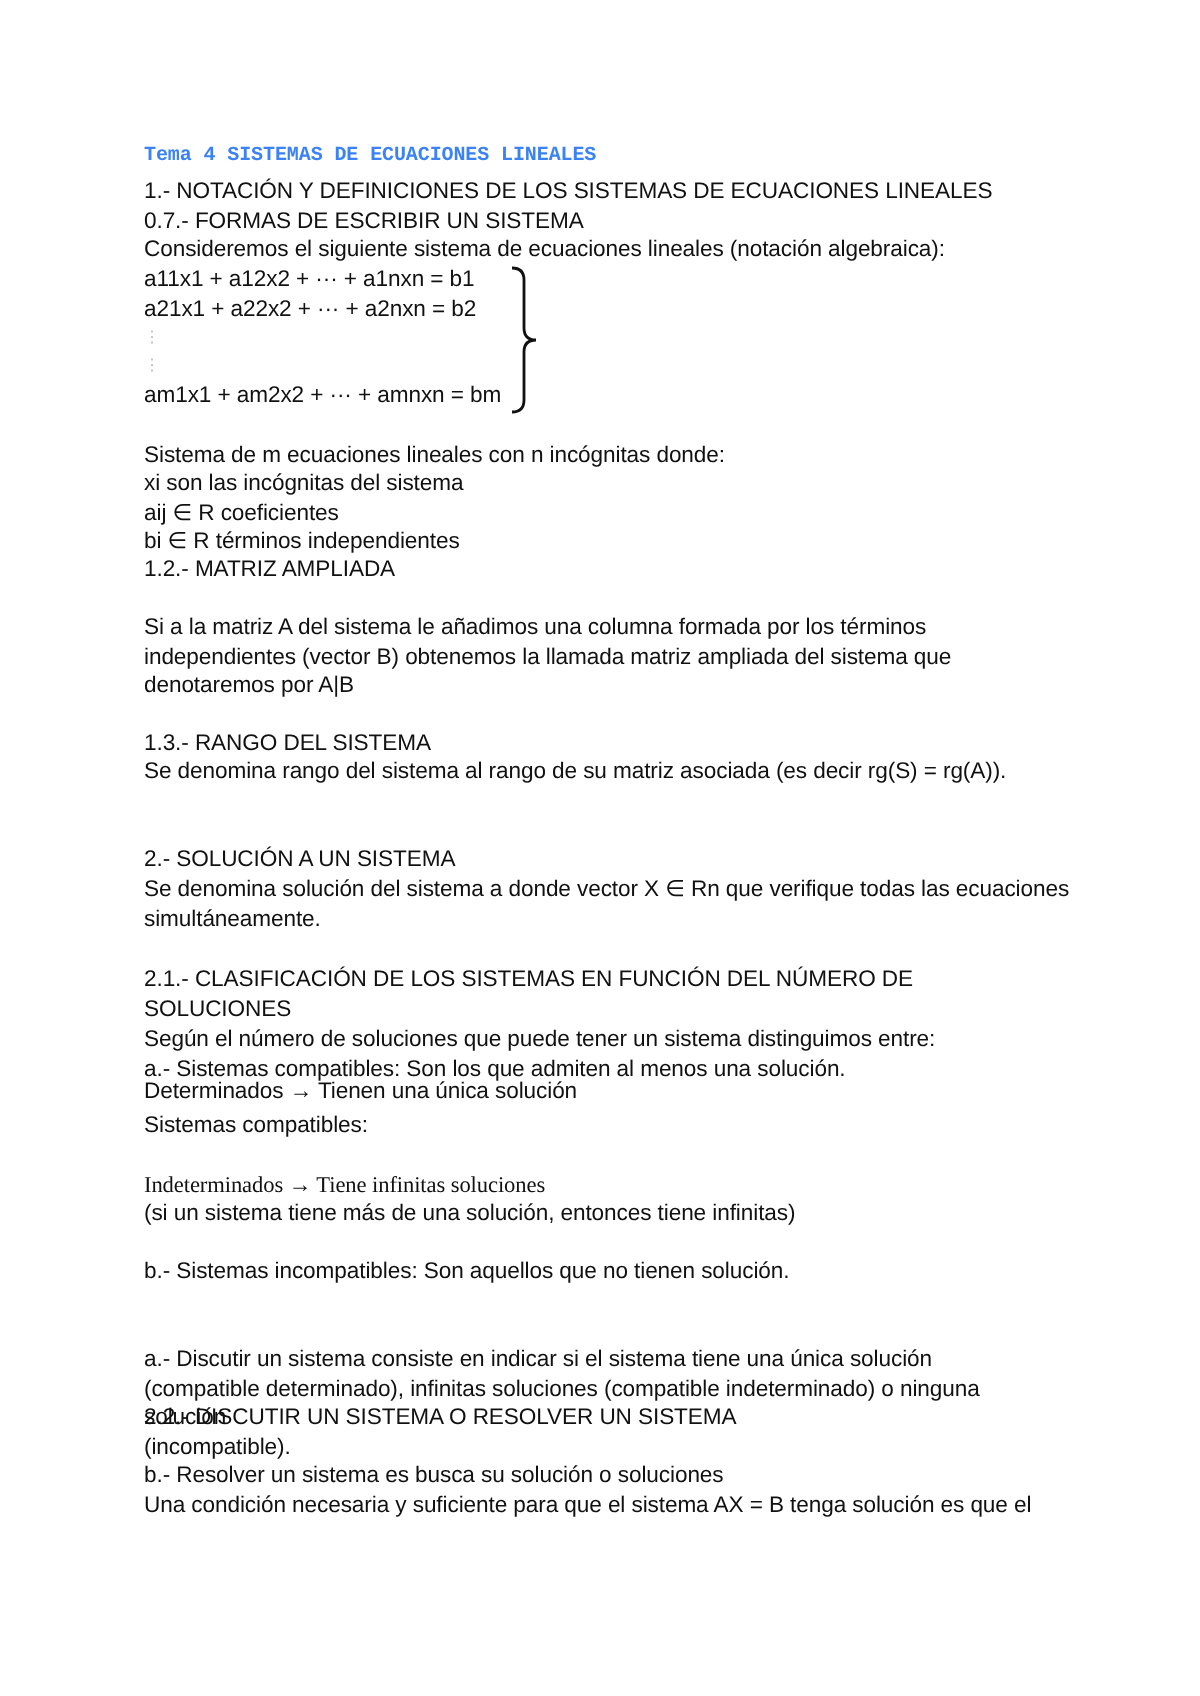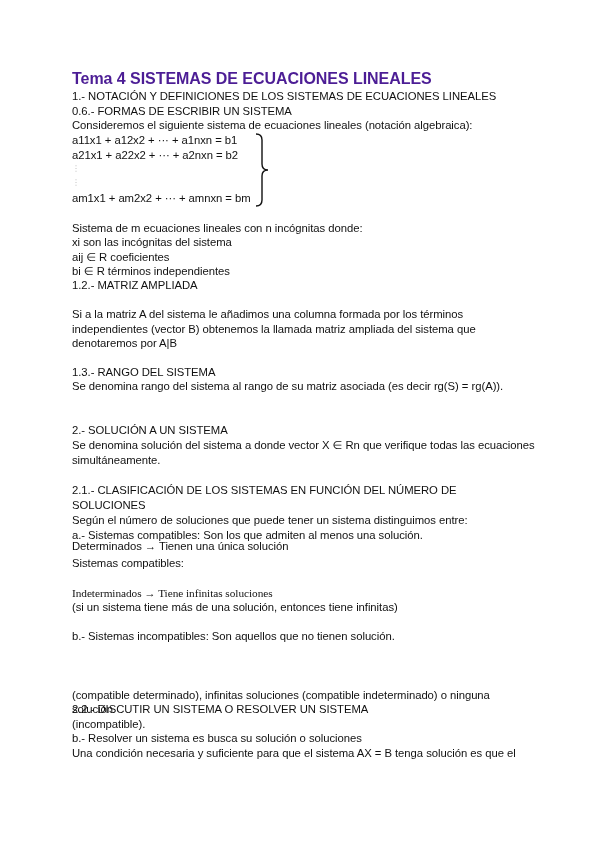--- a/index.html
+++ b/index.html
@@ -4,35 +4,35 @@
 <style>
   html, body { margin: 0; padding: 0; background: #ffffff; }
   body { width: 600px; height: 848px; position: relative; overflow: hidden; }
   .page { position: absolute; left: 0; top: 0; width: 600px; height: 848px; background: #fff; }
   .line {
     position: absolute; left: 72px;
     font-family: "Liberation Sans", sans-serif;
     font-size: 11.3px; color: #111; white-space: nowrap;
     line-height: 14px; letter-spacing: -0.05px;
   }
-  .title { font-weight: bold; font-size: 16px; line-height: 18px; color: #4c1d95; }
+  .title { font-weight: bold; font-size: 10px; line-height: 18px; color: #3b82f6; font-family: Liberation Mono, monospace; }
   .dots { color: #bbb; font-size: 8px; }
   .brace {
     position: absolute; left: 254px; top: 132px; width: 16px; height: 76px;
   }
 </style>
 </head>
 <body>
 
 <div class="page">
 
   <div class="line title" style="top:70px;">Tema 4 SISTEMAS DE ECUACIONES LINEALES</div>
 
   <div class="line" style="top:89px;">1.- NOTACIÓN Y DEFINICIONES DE LOS SISTEMAS DE ECUACIONES LINEALES</div>
-  <div class="line" style="top:104px;">0.6.- FORMAS DE ESCRIBIR UN SISTEMA</div>
+  <div class="line" style="top:104px;">0.7.- FORMAS DE ESCRIBIR UN SISTEMA</div>
   <div class="line" style="top:118px;">Consideremos el siguiente sistema de ecuaciones lineales (notación algebraica):</div>
 
   <div class="line" style="top:133px;">a11x1 + a12x2 + ··· + a1nxn = b1</div>
   <div class="line" style="top:148px;">a21x1 + a22x2 + ··· + a2nxn = b2</div>
   <div class="line dots" style="top:162px;">⋮</div>
   <div class="line dots" style="top:176px;">⋮</div>
   <div class="line" style="top:191px;">am1x1 + am2x2 + ··· + amnxn = bm</div>
 
   <svg class="brace" viewBox="0 0 16 76">
     <path d="M2 2 Q8 2 8 8 L8 32 Q8 38 14 38 Q8 38 8 44 L8 68 Q8 74 2 74" fill="none" stroke="#111" stroke-width="1.4"></path>
@@ -61,19 +61,20 @@
   <div class="line" style="top:528px;">a.- Sistemas compatibles: Son los que admiten al menos una solución.</div>
 
   <div class="line" style="top:556px;">Sistemas compatibles:</div>
   <div class="line" style="top:539px;">Determinados → Tienen una única solución</div>
   <div class="line" style="top:586px;font-family:Liberation Serif, serif;">Indeterminados → Tiene infinitas soluciones</div>
   <div class="line" style="top:600px;">(si un sistema tiene más de una solución, entonces tiene infinitas)</div>
 
   <div class="line" style="top:629px;">b.- Sistemas incompatibles: Son aquellos que no tienen solución.</div>
 
   <div class="line" style="top:658px;margin-top:44px;">2.2.- DISCUTIR UN SISTEMA O RESOLVER UN SISTEMA</div>
+  <div class="line" style="top:673px;">a.- Discutir un sistema consiste en indicar si el sistema tiene una única solución</div>
   <div class="line" style="top:688px;">(compatible determinado), infinitas soluciones (compatible indeterminado) o ninguna</div>
   <div class="line" style="top:702px;">solución</div>
   <div class="line" style="top:717px;">(incompatible).</div>
   <div class="line" style="top:731px;">b.- Resolver un sistema es busca su solución o soluciones</div>
   <div class="line" style="top:746px;">Una condición necesaria y suficiente para que el sistema AX = B tenga solución es que el</div>
 
 </div>
 
 </body></html>

